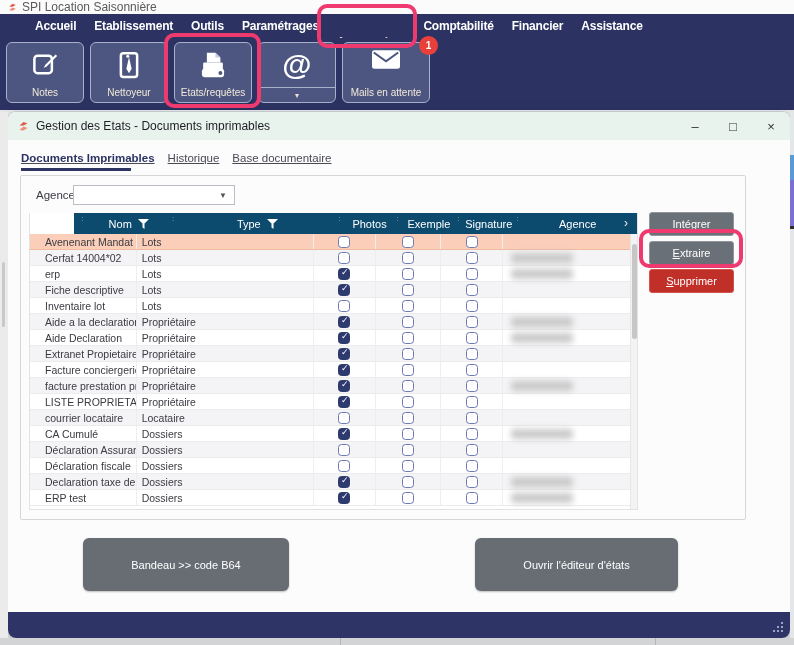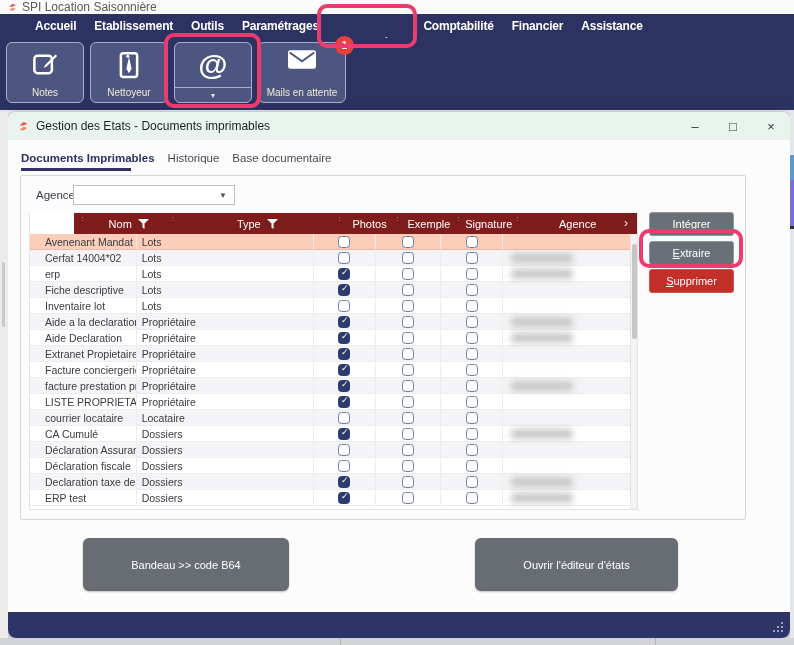--- a/index.html
+++ b/index.html
@@ -19,33 +19,33 @@
   .at-caret{width:100%;height:15px;border-top:1px solid #a9b0c9;display:flex;align-items:center;justify-content:center;font-size:8px;color:#e8e2d2;}
   .tile-mails{width:88px;}
   .badge{position:absolute;top:-7px;right:-9px;width:19px;height:19px;border-radius:50%;background:#e8403a;color:#fff;font-size:10px;font-weight:bold;display:flex;align-items:center;justify-content:center;}
 
   
   .dialog{position:absolute;left:8px;top:112px;width:782px;height:526px;background:#fcfcfc;border-radius:8px;box-shadow:0 0 0 1px #c2c9cf,0 6px 18px rgba(0,0,0,.25);}
   .dlg-titlebar{position:absolute;left:0;top:0;width:100%;height:28px;background:#e9f3ee;border-radius:8px 8px 0 0;display:flex;align-items:center;gap:7px;padding-left:10px;}
   .dlg-title{font-size:12px;color:#1e1e24;}
   .dlg-controls{margin-left:auto;display:flex;height:100%;}
   .dlg-ctl{width:38px;height:100%;display:flex;align-items:center;justify-content:center;font-size:13px;color:#333;cursor:default;}
-  .tabs{position:absolute;left:13px;top:40px;display:flex;gap:13px;font-size:11.5px;color:#4a4a55;}
+  .tabs{position:absolute;left:13px;top:40px;display:flex;gap:13px;font-size:11.5px;color:#4a4a55;text-decoration:underline;}
   .tab{cursor:default;}
   .tab.active{color:#2b3365;font-weight:700;}
   .tab-underline{position:absolute;left:13px;top:56px;width:110px;height:3px;background:#2e3464;}
 
   .groupbox{position:absolute;left:12px;top:63px;width:726px;height:345px;border:1px solid #d6d6d6;background:#fcfcfc;border-radius:2px;padding-left:36px;}
   .agence-label{position:absolute;left:15px;top:13px;font-size:11.5px;color:#3a3a44;}
   .agence-select{position:absolute;left:52px;top:9px;width:162px;height:20px;background:#fff;border:1px solid #b9bdc4;display:flex;align-items:center;}
   .agence-caret{margin-left:auto;padding-right:7px;font-size:8px;color:#555;}
 
   
   .table{position:absolute;left:8px;top:37px;width:609px;height:297px;border:1px solid #e3e3e3;border-top:none;background:#fff;}
-  .thead{position:relative;height:21px;background:#7f1d1d;display:flex;align-items:flex-start;color:#fff;font-size:11px;margin-left:44px;}
+  .thead{position:relative;height:21px;background:#0c4a6e;display:flex;align-items:flex-start;color:#fff;font-size:11px;margin-left:44px;}
   .th{display:flex;align-items:center;justify-content:center;height:100%;position:relative;gap:6px;}
   .th.sep::before{content:":";position:absolute;left:-2px;top:1px;font-size:8px;color:#9ba3c4;}
   .funnel{display:inline-flex;}
   .th-expand{position:absolute;right:9px;top:3px;font-size:12px;color:#e8e8f2;}
   .c1{width:10px;} .c2{width:97px;} .c3{width:178px;} .c4{width:62px;} .c5{width:65px;} .c6{width:63px;} .c7{width:127px;}
   .tbody{position:absolute;top:21px;left:0;right:7px;bottom:0;overflow:hidden;}
   .trow{display:flex;height:16px;align-items:center;font-size:10.5px;color:#3a3a42;border-bottom:1px solid #ececee;background:#fff;}
   .trow:nth-child(even){background:#f4f4f6;}
   .trow.selected{background:#fbceb9;border-bottom-color:#f0b9a2;}
   .td{height:100%;display:flex;align-items:center;}
@@ -138,20 +138,30 @@
         </svg>
       <span class="tile-label">Notes</span>
     </div>
     <div class="tile">
       <svg width="30" height="30" viewBox="0 0 24 24">
           <rect x="5.5" y="2.5" width="13" height="19" rx="2" fill="none" stroke="#fff" stroke-width="2"></rect>
           <path d="M12 5.5l2.1 9.5-2.1 3.5-2.1-3.5z" fill="#fff"></path>
           <circle cx="11" cy="5" r="1.2" fill="#fff"></circle>
         </svg>
       <span class="tile-label">Nettoyeur</span>
+    </div>
+    <div class="tile">
+      <svg width="32" height="30" viewBox="0 0 26 24">
+          <path d="M8 2h7l4 4v4H8z" fill="#fff"></path>
+          <path d="M15 2v4h4z" fill="#c9cede"></path>
+          <rect x="5" y="10" width="16" height="6" rx="1" fill="#fff"></rect>
+          <rect x="4" y="15" width="18" height="7" rx="2" fill="#fff"></rect>
+          <circle cx="19" cy="18.5" r="1.6" fill="#4d5681"></circle>
+        </svg>
+      <span class="tile-label">Etats/requêtes</span>
     </div>
     <div class="tile tile-at">
       <div class="at-glyph">@</div>
       <div class="at-caret">
           <span>▾</span>
         </div>
     </div>
     <div class="tile tile-mails">
       <svg width="28" height="19" viewBox="0 0 24 16">
           <rect width="24" height="16" rx="2" fill="#fff"></rect>

